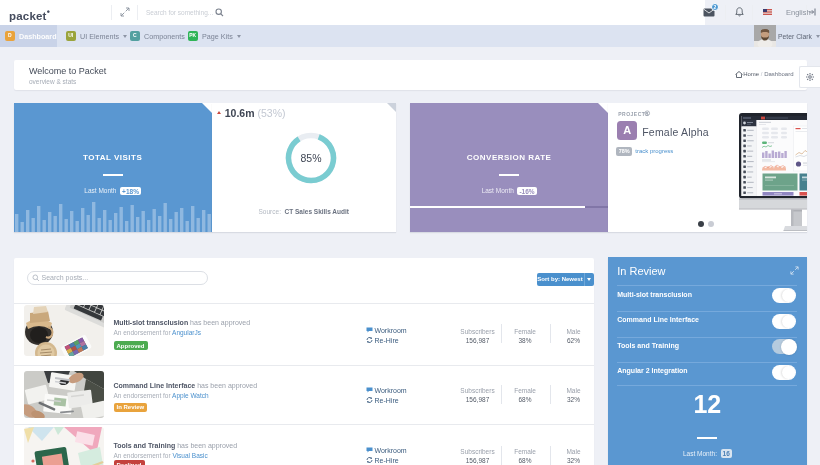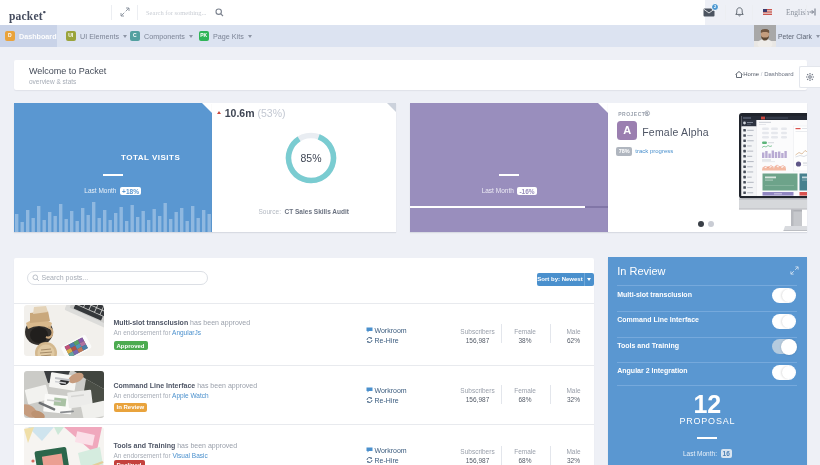--- a/index.html
+++ b/index.html
@@ -1,21 +1,21 @@
 <!DOCTYPE html>
 <html><head>
 <meta charset="utf-8">
 <style>
 * { margin:0; padding:0; box-sizing:border-box; }
 html,body { width:820px; height:465px; overflow:hidden; }
 body { font-family:"Liberation Sans", sans-serif; background:#eef0f6; position:relative; }
 .abs { position:absolute; }
 
 
-#header { position:absolute; left:0; top:0; width:705px; height:25px; background:#fff;font-family:Liberation Serif, serif; }
+#header { position:absolute; left:0; top:0; width:705px; height:25px; background:#fff; }
 #logo { position:absolute; left:9px; top:6.5px; font-size:11.5px; font-weight:bold; color:#454c5e; letter-spacing:.2px; }
 #logo sup { font-size:9px; }
 .hdiv { position:absolute; top:5px; width:1px; height:15px; background:#eceef2; }
 #searchph { position:absolute; left:146px; top:8.5px; font-size:6.5px; color:#c9cdd4; }
 
 
 #nav { position:absolute; left:0; top:25px; width:820px; height:22px; background:#dce3f1; }
 .navitem { position:absolute; top:0; height:22px; display:flex; align-items:center; font-size:7.2px; color:#7c8496; white-space:nowrap; }
 .navicon { display:inline-block; width:9.5px; height:9.5px; border-radius:2px; color:#fff; font-size:5px; font-weight:bold; text-align:center; line-height:9.5px; margin-right:4.5px; }
 .caret { display:inline-block; width:0; height:0; border-left:2.5px solid transparent; border-right:2.5px solid transparent; border-top:3px solid #8d95a5; margin-left:4px; }
@@ -81,21 +81,21 @@
   <div class="abs" style="left:0;top:0;width:57px;height:22px;background:#c9d3e8;"></div>
   <div class="navitem" style="left:5px;color:#fdfdfd;font-weight:bold;">
     <span class="navicon" style="background:#e9a33c;">D</span>Dashboard
   </div>
   <div class="navitem" style="left:66px;">
     <span class="navicon" style="background:#9aa43c;">UI</span>UI Elements<span class="caret"></span>
   </div>
   <div class="navitem" style="left:130px;">
     <span class="navicon" style="background:#53a0a0;">C</span>Components<span class="caret"></span>
   </div>
-  <div class="navitem" style="left:199px;">
+  <div class="navitem" style="left:188px;">
     <span class="navicon" style="background:#2fb457;">PK</span>Page Kits<span class="caret"></span>
   </div>
 
   <svg class="abs" style="left:754px;top:0;" width="22" height="22" viewBox="0 0 22 22">
     <rect width="22" height="22" fill="#a8a8a8"></rect>
     <rect y="16" width="22" height="6" fill="#e9e7e4"></rect>
     <ellipse cx="11" cy="19" rx="7.5" ry="5" fill="#efedea"></ellipse>
     <ellipse cx="11" cy="9.5" rx="4.2" ry="5" fill="#c49d7e"></ellipse>
     <path d="M6.8 8 C6.8 4.5 15.2 4.5 15.2 8 L15.2 6.5 C15.2 3.5 6.8 3.5 6.8 6.5 Z" fill="#6b5138"></path>
     <path d="M6.9 9.5 C6.9 13.5 8.5 15.5 11 15.5 C13.5 15.5 15.1 13.5 15.1 9.5 C15.1 12 13.5 12.5 11 12.5 C8.5 12.5 6.9 12 6.9 9.5 Z" fill="#5d4733"></path>
@@ -123,21 +123,21 @@
       <line x1="7.6" y1="5" x2="9" y2="5"></line>
     <line x1="2.2" y1="2.2" x2="3.2" y2="3.2"></line>
       <line x1="6.8" y1="6.8" x2="7.8" y2="7.8"></line>
     <line x1="7.8" y1="2.2" x2="6.8" y2="3.2"></line>
       <line x1="2.2" y1="7.8" x2="3.2" y2="6.8"></line>
   </g>
 </svg>
 
 <div class="abs" id="p1" style="left:13.5px;top:102.5px;width:198.25px;height:129.5px;background:#5a97d1;overflow:hidden;box-shadow:0 1px 1px rgba(60,70,90,.12);">
   <div class="abs" style="right:0;top:0;width:0;height:0;border-left:10px solid transparent;border-top:10px solid #fff;"></div>
-  <div class="bignum" style="position:absolute;left:0;top:50px;width:100%;font-size:8px;letter-spacing:0.5px;margin-left:38px;">TOTAL VISITS</div>
+  <div class="bignum" style="position:absolute;left:0;top:50px;width:100%;font-size:8px;letter-spacing:0.5px;">TOTAL VISITS</div>
   <div class="abs" style="left:89px;top:71.5px;width:20px;height:2px;background:#fff;"></div>
   <div class="abs" style="left:0;top:84.5px;width:100%;text-align:center;font-size:6.5px;color:#e8f0f8;">Last Month &nbsp;<span style="background:#fff;color:#5a97d1;font-weight:bold;border-radius:2px;padding:0.5px 2px;">+18%</span></div>
   <svg class="abs" style="left:0;bottom:0;" width="198" height="34" viewBox="0 0 198 34">
       <rect x="1" y="16" width="3.4" height="18" fill="rgba(255,255,255,0.32)"></rect>
       <rect x="6.5" y="24" width="3.4" height="10" fill="rgba(255,255,255,0.32)"></rect>
       <rect x="12.0" y="12" width="3.4" height="22" fill="rgba(255,255,255,0.32)"></rect>
       <rect x="17.5" y="20" width="3.4" height="14" fill="rgba(255,255,255,0.32)"></rect>
       <rect x="23.0" y="8" width="3.4" height="26" fill="rgba(255,255,255,0.32)"></rect>
       <rect x="28.5" y="22" width="3.4" height="12" fill="rgba(255,255,255,0.32)"></rect>
       <rect x="34.0" y="14" width="3.4" height="20" fill="rgba(255,255,255,0.32)"></rect>
@@ -180,20 +180,21 @@
   <svg class="abs" style="left:73px;top:29px;" width="52" height="52" viewBox="0 0 52 52">
     <circle cx="26" cy="26" r="22.5" fill="none" stroke="#e9edf2" stroke-width="5.5"></circle>
     <circle cx="26" cy="26" r="22.5" fill="none" stroke="#7accd1" stroke-width="5.5" stroke-dasharray="120.2 21.2" transform="rotate(-70 26 26)"></circle>
     <text x="26" y="30" text-anchor="middle" font-size="10.5" fill="#3f4654" font-family="Liberation Sans">85%</text>
   </svg>
   <div class="abs" style="left:0;top:105px;width:100%;text-align:center;font-size:6.5px;color:#b3b9c2;">Source: &nbsp;<span style="color:#6b7280;font-weight:bold;">CT Sales Skills Audit</span></div>
 </div>
 
 <div class="abs" style="left:410px;top:102.5px;width:198.25px;height:129.5px;background:#998ebd;overflow:hidden;box-shadow:0 1px 1px rgba(60,70,90,.12);">
   <div class="abs" style="right:0;top:0;width:0;height:0;border-left:10px solid transparent;border-top:10px solid #fff;"></div>
+  <div class="bignum" style="position:absolute;left:0;top:50px;width:100%;font-size:8px;letter-spacing:0.5px;">CONVERSION RATE</div>
   <div class="abs" style="left:89px;top:71.5px;width:20px;height:2px;background:#fff;"></div>
   <div class="abs" style="left:0;top:84.5px;width:100%;text-align:center;font-size:6.5px;color:#eceaf4;">Last Month &nbsp;<span style="background:#fff;color:#998ebd;font-weight:bold;border-radius:2px;padding:0.5px 2px;">-16%</span></div>
   <div class="abs" style="left:0;top:103px;width:198.25px;height:2.5px;background:#8176a7;"></div>
   <div class="abs" style="left:0;top:103px;width:175px;height:2.5px;background:#fff;"></div>
 </div>
 
 <div class="abs" style="left:608.25px;top:102.5px;width:198.25px;height:129.5px;background:#fff;overflow:hidden;box-shadow:0 1px 1px rgba(60,70,90,.12);">
   <div class="abs" style="left:10px;top:8px;font-size:5px;font-weight:bold;letter-spacing:0.5px;color:#9aa1ad;">PROJECTS</div>
   <svg class="abs" style="left:36px;top:7.5px;" width="6.5" height="6.5" viewBox="0 0 10 10">
     <circle cx="5" cy="5" r="3.6" fill="none" stroke="#9aa1ad" stroke-width="1.2"></circle>
@@ -533,16 +534,15 @@
   <div class="toggle on" style="left:164px;top:82px;">
       <div class="knob"></div>
     </div>
   <div class="abs" style="left:9px;top:105px;width:180px;height:1px;background:#76a9dc;"></div>
   <div class="abs" style="left:9px;top:110px;font-size:7px;font-weight:bold;color:#fff;">Angular 2 Integration</div>
   <div class="toggle" style="left:164px;top:107.5px;">
       <div class="knob"></div>
     </div>
   <div class="abs" style="left:9px;top:127.5px;width:180px;height:1px;background:#76a9dc;"></div>
   <div class="abs" style="left:0;top:133px;width:100%;text-align:center;font-size:25px;font-weight:bold;color:#fff;">12</div>
-  <div class="abs" style="left:0;top:159px;width:100%;text-align:center;font-size:9px;letter-spacing:0.8px;color:#fff;">PROPOSAL</div>
   <div class="abs" style="left:89px;top:179.5px;width:20px;height:2px;background:#fff;"></div>
   <div class="abs" style="left:0;top:193px;width:100%;text-align:center;font-size:6.5px;color:#e8f0f8;">Last Month: &nbsp;<span style="background:#d8e4f0;color:#4a7fb5;font-weight:bold;border-radius:2px;padding:1px 2px;">16</span></div>
 </div>
 
 </body></html>

